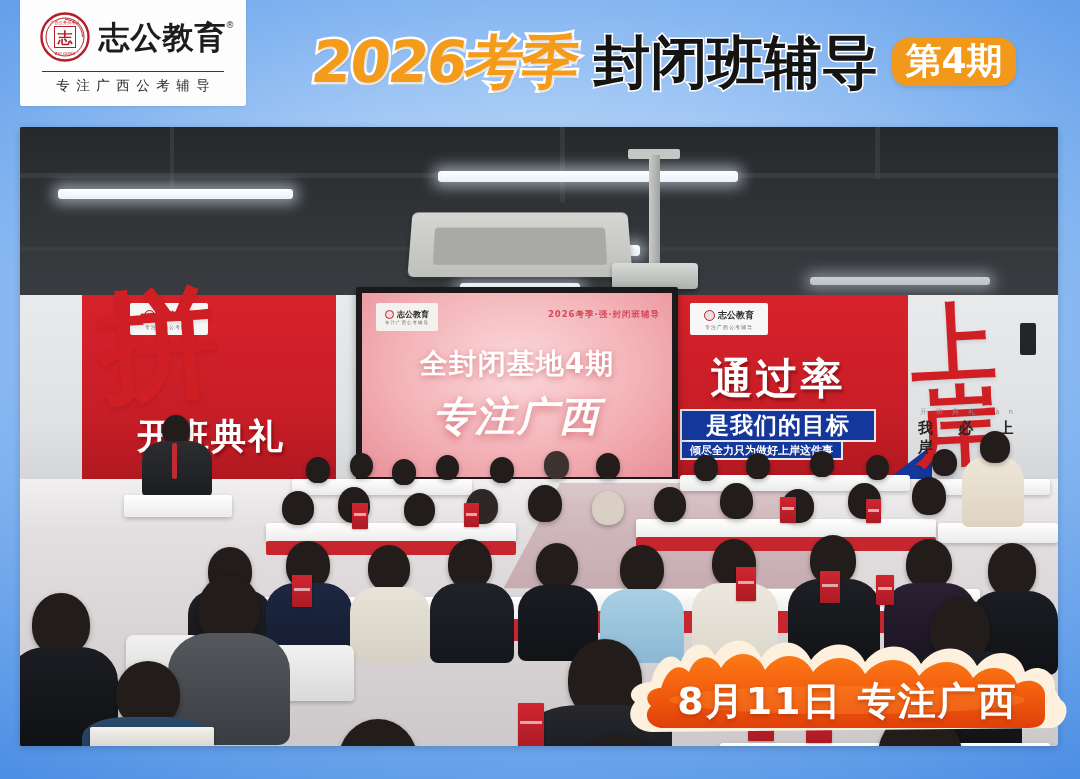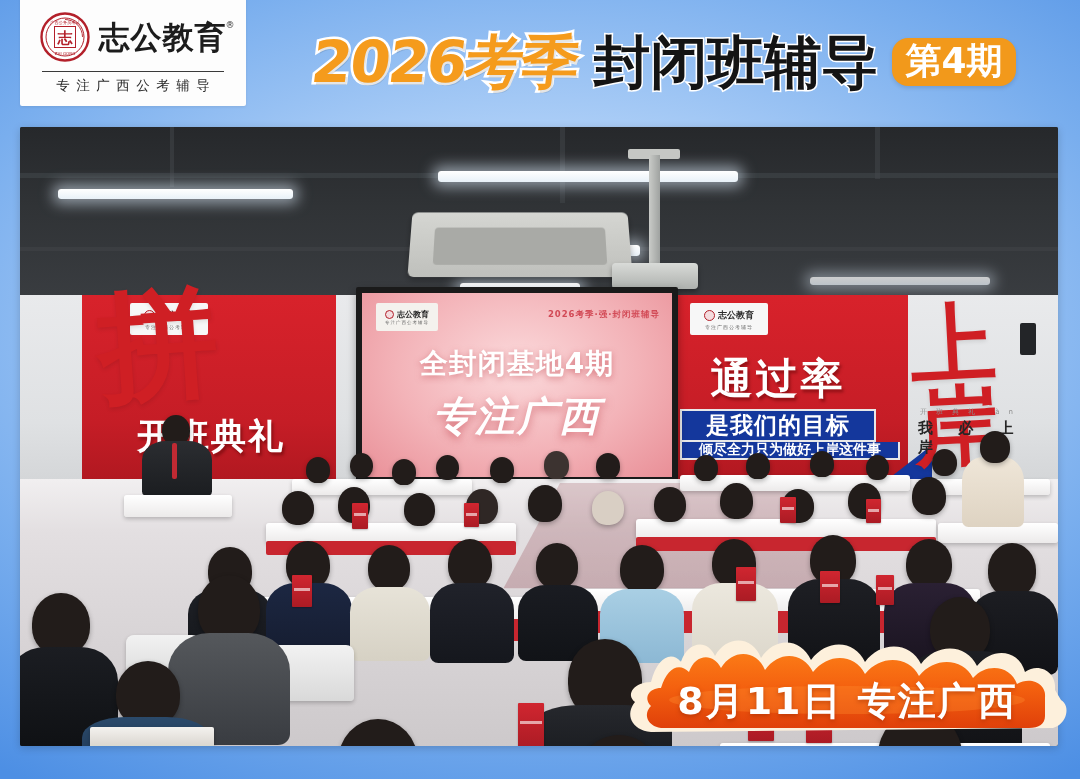--- a/index.html
+++ b/index.html
@@ -305,21 +305,21 @@
       <div class="wall-red wall-right-red">
         <div class="mini-logo" style="left:20px;top:8px;width:78px;height:32px">
           <div class="mrow">
             <span class="mini-seal"></span>
             <span class="mini-name">志公教育</span>
           </div>
           <div class="mini-sub">专注广西公考辅导</div>
         </div>
         <div class="banner-white-text" style="left:8px;top:56px;width:200px;font-size:42px;letter-spacing:3px;text-align:center">通过率</div>
         <div class="banner-blue-box" style="left:10px;top:114px;width:196px;height:33px;font-size:23px;letter-spacing:1px">是我们的目标</div>
-        <div class="banner-blue-box" style="left:10px;top:147px;width:220px;height:18px;font-size:14px;letter-spacing:0px;border-top:none">倾尽全力只为做好上岸这件事</div>
+        <div class="banner-blue-box" style="left:10px;top:147px;width:163px;height:18px;font-size:11px;letter-spacing:0px;border-top:none">倾尽全力只为做好上岸这件事</div>
         <div style="position:absolute;left:182px;top:150px;width:80px;height:62px;
                     background:#14379c;clip-path:polygon(100% 0,100% 100%,0 100%);"></div>
       </div>
 
       <div class="calli" style="left:78px;top:-8px;font-size:120px;transform:rotate(-4deg);z-index:3">拼</div>
       <div class="speaker-box"></div>
 
       <div class="calli" style="left:892px;top:6px;font-size:86px;letter-spacing:4px;transform:rotate(-3deg)">上岸</div>
       <div class="calli-sub-small" style="left:900px;top:112px">开班典礼 àn</div>
       <div class="calli-sub" style="left:898px;top:124px">我 必 上 岸</div>

